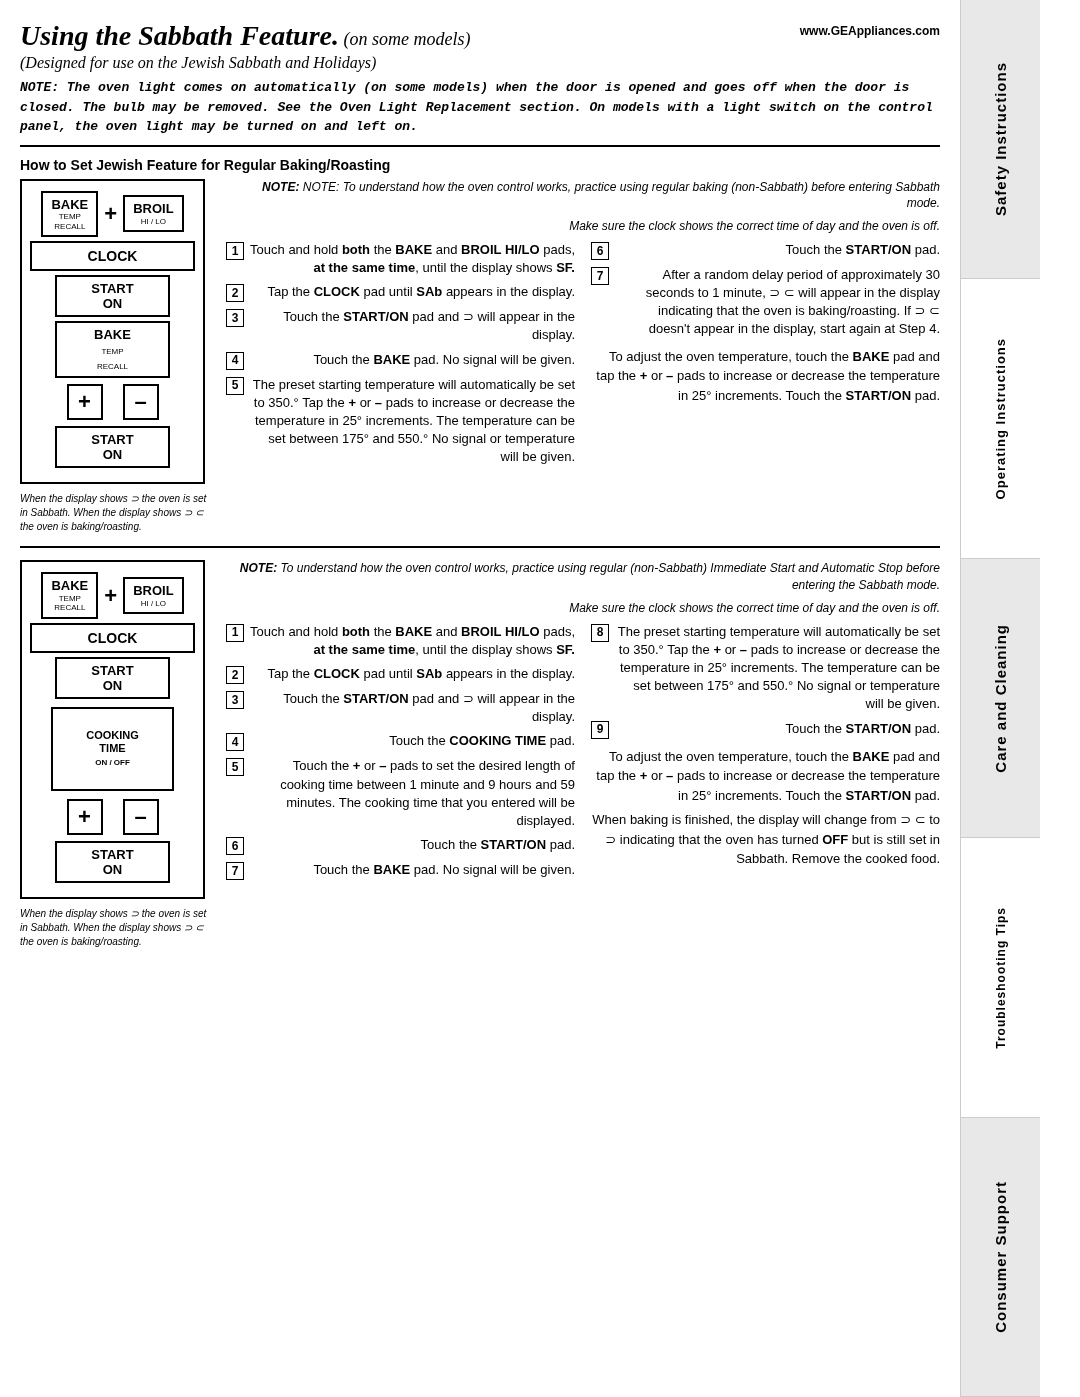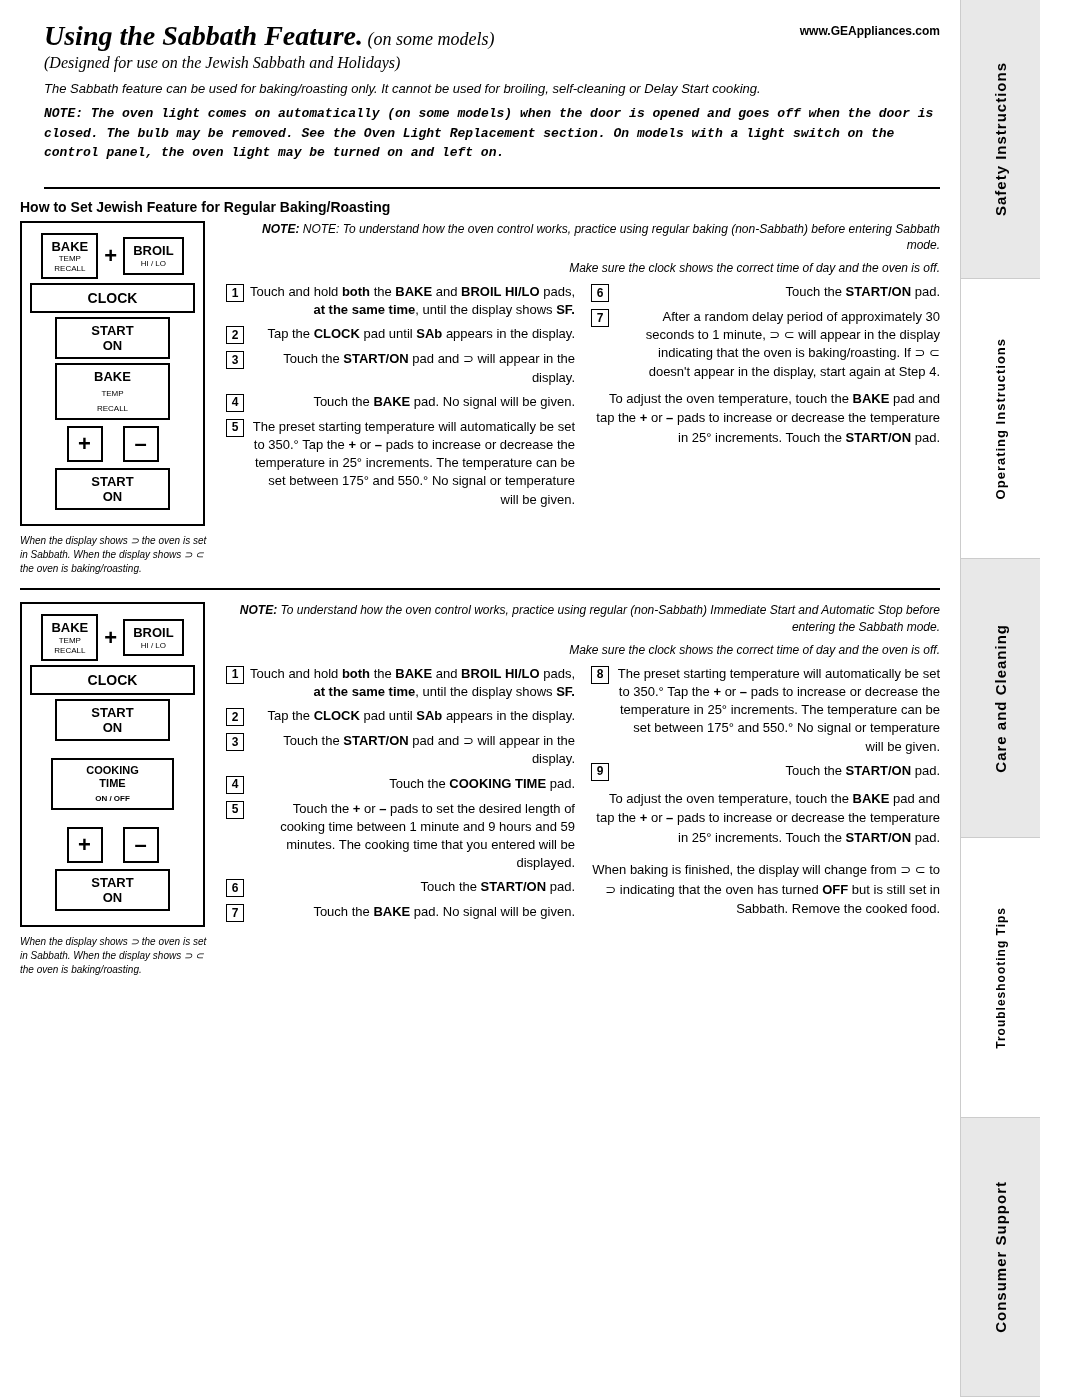--- a/index.html
+++ b/index.html
@@ -28,23 +28,22 @@
     .right-sidebar {
       width: 80px;
       display: flex;
       flex-direction: column;
       border-left: 1px solid #ccc;
     }
 
     
     .page-header {
       border-bottom: 2px solid #000;
-      padding-bottom: 24px;
+      padding-bottom: 8px;
       margin-bottom: 10px;
-      margin-left: 24px;
     }
 
     .title-line {
       display: flex;
       justify-content: space-between;
       align-items: flex-start;
     }
 
     .main-title {
       font-size: 28px;
@@ -253,25 +252,25 @@
 
     
     .section-divider {
       border-top: 2px solid #000;
       margin: 12px 0;
     }
 
     
     .cooking-time-btn {
       border: 2px solid #000;
-      padding: 4px 8px;
+      padding: 20px 8px;
       font-weight: bold;
       font-size: 11px;
       width: 75%;
-      margin: 17px auto;
+      margin: 8px auto;
       text-align: center;
       line-height: 1.2;
     }
 
     
     .sidebar-section {
       flex: 1;
       display: flex;
       align-items: center;
       justify-content: center;
@@ -335,21 +334,20 @@
         <div>
           <div class="main-title">
             <i><b>Using the Sabbath Feature.</b><span class="on-some-models"> (on some models)</span></i>
           </div>
           <div class="subtitle">(Designed for use on the Jewish Sabbath and Holidays)</div>
         </div>
         <div class="header-right">
           <div class="website">www.GEAppliances.com</div>
         </div>
       </div>
-      <div class="header-note">The Sabbath feature can be used for baking/roasting only. It cannot be used for broiling, self-cleaning or Delay Start cooking.</div>
       <div class="header-note-bold">
         <b>NOTE:</b> The oven light comes on automatically (on some models) when the door is opened and goes off when the door is closed. The bulb may be removed. See the Oven Light Replacement section. On models with a light switch on the control panel, the oven light may be turned on and left on.
       </div>
     </div>
 
     <div class="section-title-bold">How to Set Jewish Feature for Regular Baking/Roasting</div>
 
     <div class="two-col">
 
       <div class="left-col">
@@ -533,21 +531,21 @@
               <li class="step-item">
                 <div class="step-num">8</div>
                 <div class="step-text">The preset starting temperature will automatically be set to 350.° Tap the <b>+</b> or <b>–</b> pads to increase or decrease the temperature in 25° increments. The temperature can be set between 175° and 550.° No signal or temperature will be given.</div>
               </li>
               <li class="step-item">
                 <div class="step-num">9</div>
                 <div class="step-text">Touch the <b>START/ON</b> pad.</div>
               </li>
             </ul>
             <div class="adjust-text">To adjust the oven temperature, touch the <b>BAKE</b> pad and tap the <b>+</b> or <b>–</b> pads to increase or decrease the temperature in 25° increments. Touch the <b>START/ON</b> pad.</div>
-            <div class="adjust-text" style="margin-top:13px;">When baking is finished, the display will change from ⊃ ⊂ to ⊃ indicating that the oven has turned <b>OFF</b> but is still set in Sabbath. Remove the cooked food.</div>
+            <div class="adjust-text" style="margin-top:5px;">When baking is finished, the display will change from ⊃ ⊂ to ⊃ indicating that the oven has turned <b>OFF</b> but is still set in Sabbath. Remove the cooked food.</div>
           </div>
         </div>
       </div>
     </div>
 
 
   </div>
 
   <div class="right-sidebar">
     <div class="sidebar-section safety">

